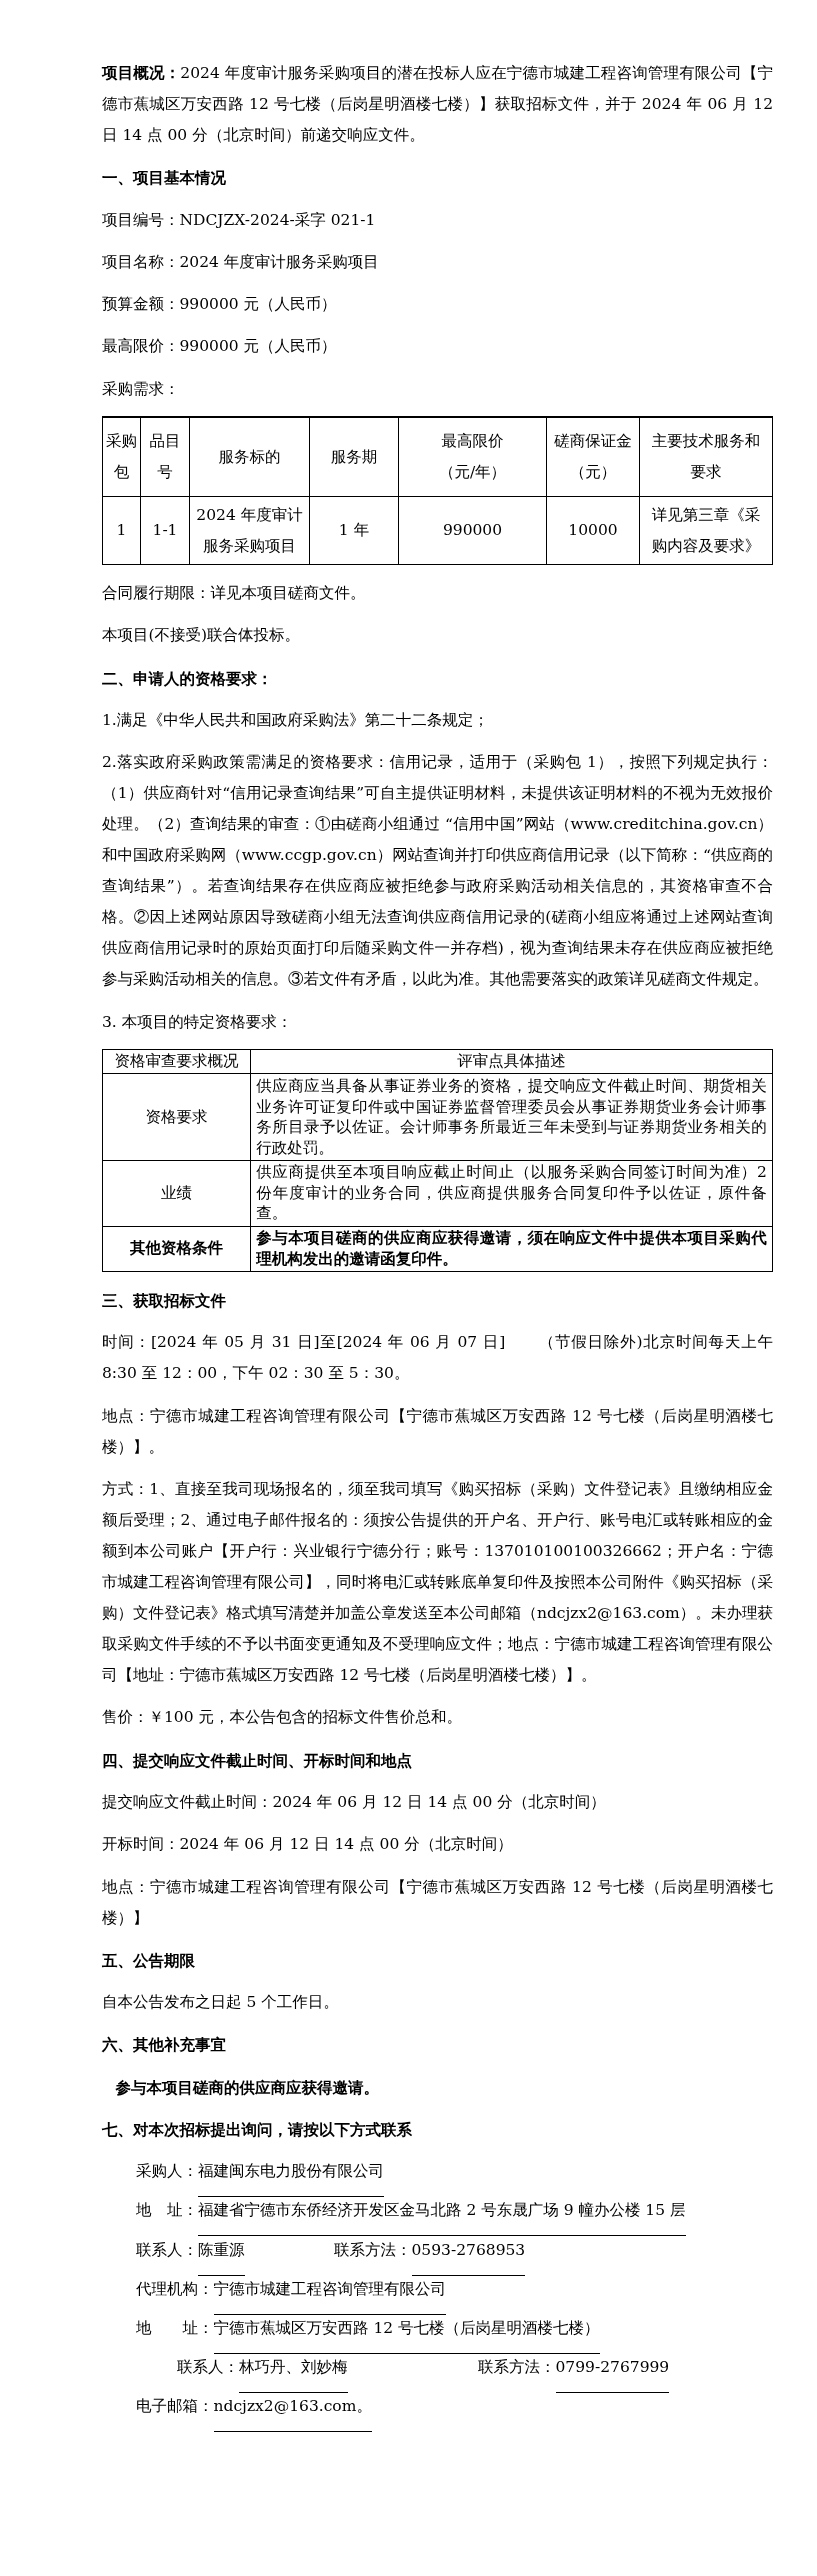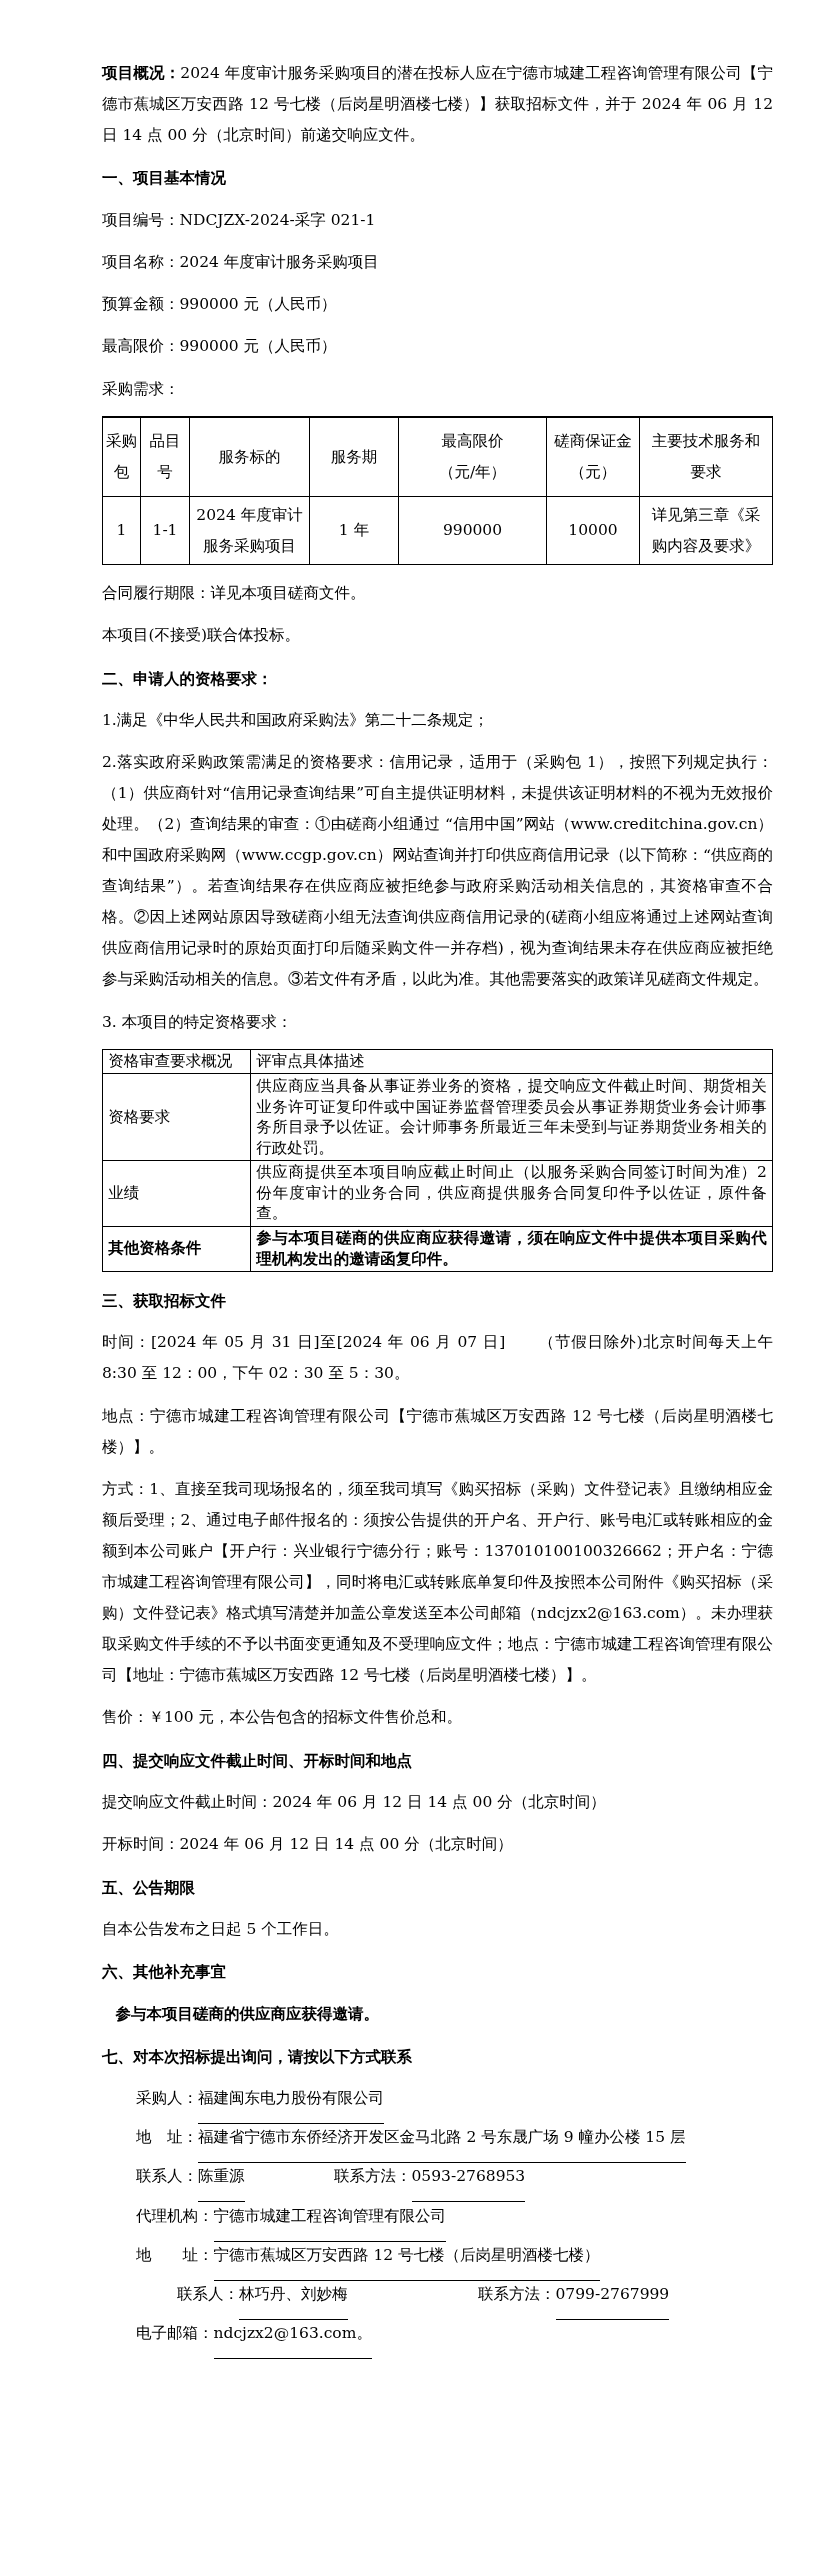--- a/index.html
+++ b/index.html
@@ -48,22 +48,22 @@
   
   .t2 { border: 1px solid #000; border-bottom: 1.5px solid #000; margin: 4.1px 0 13.4px 0; }
   .t2 th, .t2 td {
     border: 0.5px solid #000;
     font-weight: normal;
     line-height: 20.6px;
     padding: 1.5px 5.2px;
     vertical-align: middle;
     overflow: hidden;
   }
-  .t2 th { text-align: left; }
-  .t2 td.lbl { }
+  .t2 th { text-align: center; }
+  .t2 td.lbl { text-align: center; }
   .t2 td.desc { text-align: justify; }
   .t2 tr.row-other td { border-top: 1.5px solid #000; }
   .t2 tr.row-other td.lbl, .t2 tr.row-other td.desc { font-weight: bold; }
 
   
   .contact { padding-left: 34px; margin-bottom: 8.2px !important; }
   .u { border-bottom: 0.5px solid #000; padding-bottom: 16px; }
   .pair  { display: inline-block; min-width: 198px; }
   .pairw { display: inline-block; min-width: 301px; margin-left: 41px; }
 </style>
@@ -156,20 +156,21 @@
 
   <p class="h">三、获取招标文件</p>
   <p>时间：[2024 年 05 月 31 日]至[2024 年 06 月 07 日]　　（节假日除外)北京时间每天上午 8:30 至 12：00，下午 02：30 至 5：30。</p>
   <p>地点：宁德市城建工程咨询管理有限公司【宁德市蕉城区万安西路 12 号七楼（后岗星明酒楼七楼）】。</p>
   <p>方式：1、直接至我司现场报名的，须至我司填写《购买招标（采购）文件登记表》且缴纳相应金额后受理；2、通过电子邮件报名的：须按公告提供的开户名、开户行、账号电汇或转账相应的金额到本公司账户【开户行：兴业银行宁德分行；账号：137010100100326662；开户名：宁德市城建工程咨询管理有限公司】，同时将电汇或转账底单复印件及按照本公司附件《购买招标（采购）文件登记表》格式填写清楚并加盖公章发送至本公司邮箱（ndcjzx2@163.com）。未办理获取采购文件手续的不予以书面变更通知及不受理响应文件；地点：宁德市城建工程咨询管理有限公司【地址：宁德市蕉城区万安西路 12 号七楼（后岗星明酒楼七楼）】。</p>
   <p>售价：￥100 元，本公告包含的招标文件售价总和。</p>
 
   <p class="h">四、提交响应文件截止时间、开标时间和地点</p>
   <p>提交响应文件截止时间：2024 年 06 月 12 日 14 点 00 分（北京时间）</p>
   <p>开标时间：2024 年 06 月 12 日 14 点 00 分（北京时间）</p>
+  <p>地点：宁德市城建工程咨询管理有限公司【宁德市蕉城区万安西路 12 号七楼（后岗星明酒楼七楼）】</p>
 
   <p class="h">五、公告期限</p>
   <p>自本公告发布之日起 5 个工作日。</p>
 
   <p class="h">六、其他补充事宜</p>
   <p class="b indent1">参与本项目磋商的供应商应获得邀请。</p>
 
   <p class="h">七、对本次招标提出询问，请按以下方式联系</p>
 
   <p class="contact"><span>采购人：</span><span class="u">福建闽东电力股份有限公司</span></p>

